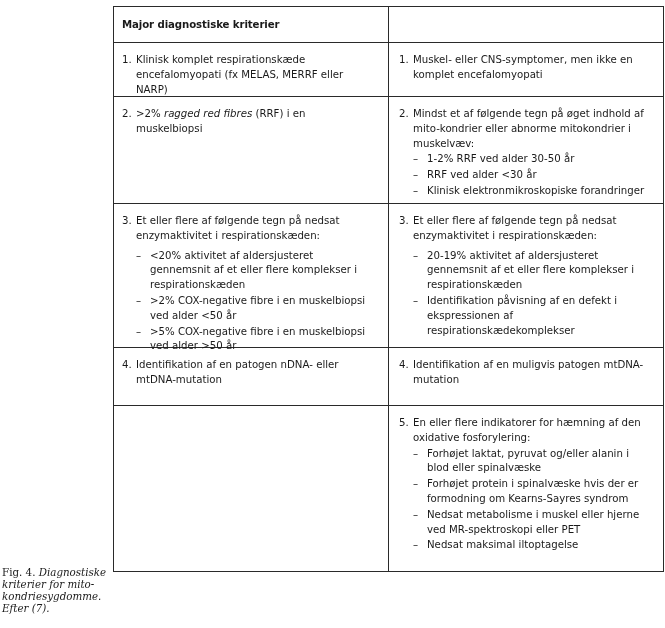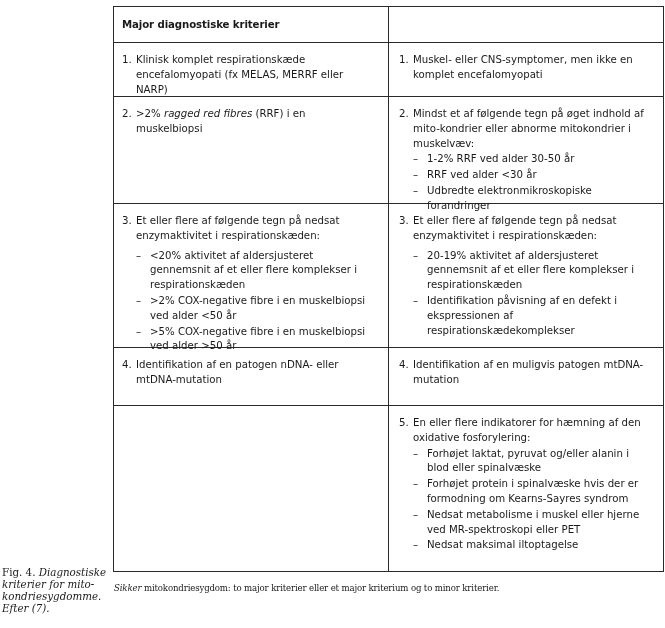--- a/index.html
+++ b/index.html
@@ -72,21 +72,21 @@
       <div class="sub">
           <span class="dash">–</span>
           <span class="txt">1-2% RRF ved alder 30-50 år</span>
         </div>
       <div class="sub">
           <span class="dash">–</span>
           <span class="txt">RRF ved alder &lt;30 år</span>
         </div>
       <div class="sub">
           <span class="dash">–</span>
-          <span class="txt">Udbredte elektronmikroskopiske forandringer</span>
+          <span class="txt">Klinisk elektronmikroskopiske forandringer</span>
         </div>
     </div>
   </div>
 
   <div class="row" style="top:197px;height:144px;">
     <div class="cell l">
       <div class="item">
           <span class="num">3.</span>
           <span class="txt">Et eller flere af følgende tegn på nedsat enzymaktivitet i respirationskæden:</span>
         </div>
@@ -162,14 +162,13 @@
     </div>
   </div>
 </div>
 
 <div class="caption">
   <span class="fig">Fig. 4.</span>
   <span>Diagnostiske kriterier for mito-kondriesygdomme. Efter (7).</span>
 </div>
 
 <div class="notes">
-  <div><i>Sikker</i><span> mitokondriesygdom: to major kriterier eller et major kriterium og to minor kriterier.</span></div>
 </div>
 
 </body></html>

